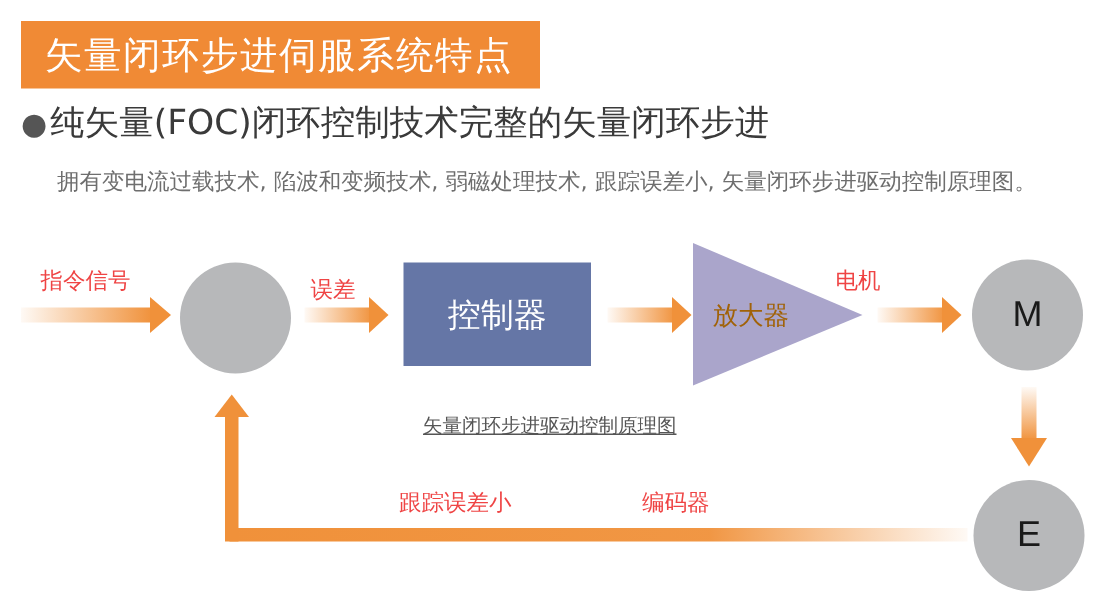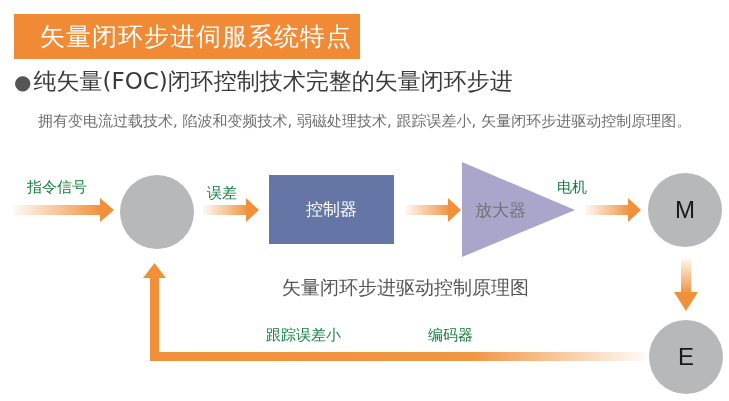--- a/index.html
+++ b/index.html
@@ -1,31 +1,31 @@
 <!DOCTYPE html>
 <html><head>
 <meta charset="utf-8">
 <style>
   html, body { margin:0; padding:0; background:#ffffff; }
   body { width:729px; height:401px; position:relative; overflow:hidden;
          font-family:"DejaVu Sans","Liberation Sans",sans-serif; }
   .abs { position:absolute; }
   .title-bar { left:14px; top:14px; width:346px; height:45px; background:#f08a35;
-               color:#ffffff; font-size:25px; line-height:45px; padding-left:26px; box-sizing:border-box;
+               color:#ffffff; font-size:25px; line-height:45px; padding-left:16px; box-sizing:border-box;
                letter-spacing:1px; }
   .heading { left:14px; top:66px; font-size:23px; color:#3a3a3a; white-space:nowrap; }
   .heading .dot { color:#555; font-size:20px; margin-right:2px; }
   .subtext { left:38px; top:112px; font-size:15px; color:#6e6e6e; white-space:nowrap; }
-  .label { font-size:15px; color:#15803d; white-space:nowrap; }
-  .caption { font-size:19px; color:#555555; white-space:nowrap; }
+  .label { font-size:15px; color:#ef4444; white-space:nowrap; }
+  .caption { font-size:13px; color:#555555; white-space:nowrap;text-decoration:underline; }
   .circle { border-radius:50%; background:#b7b8ba; display:flex; align-items:center; justify-content:center;
             color:#1a1a1a; font-size:24px; font-family:"Liberation Sans",sans-serif; }
   .controller { left:269px; top:175px; width:125px; height:69px; background:#6576a6; color:#ffffff;
-                font-size:17px; display:flex; align-items:center; justify-content:center; }
-  .amp-label { left:475px; top:199px; color:#737373; font-size:17px; }
+                font-size:22px; display:flex; align-items:center; justify-content:center; }
+  .amp-label { left:475px; top:199px; color:#a16207; font-size:17px; }
 </style>
 </head>
 <body>
 
 <div class="abs title-bar">矢量闭环步进伺服系统特点</div>
 
 <div class="abs heading">
   <span class="dot">●</span><span>纯矢量(FOC)闭环控制技术完整的矢量闭环步进</span>
 </div>
 <div class="abs subtext">拥有变电流过载技术, 陷波和变频技术, 弱磁处理技术, 跟踪误差小, 矢量闭环步进驱动控制原理图。</div>

